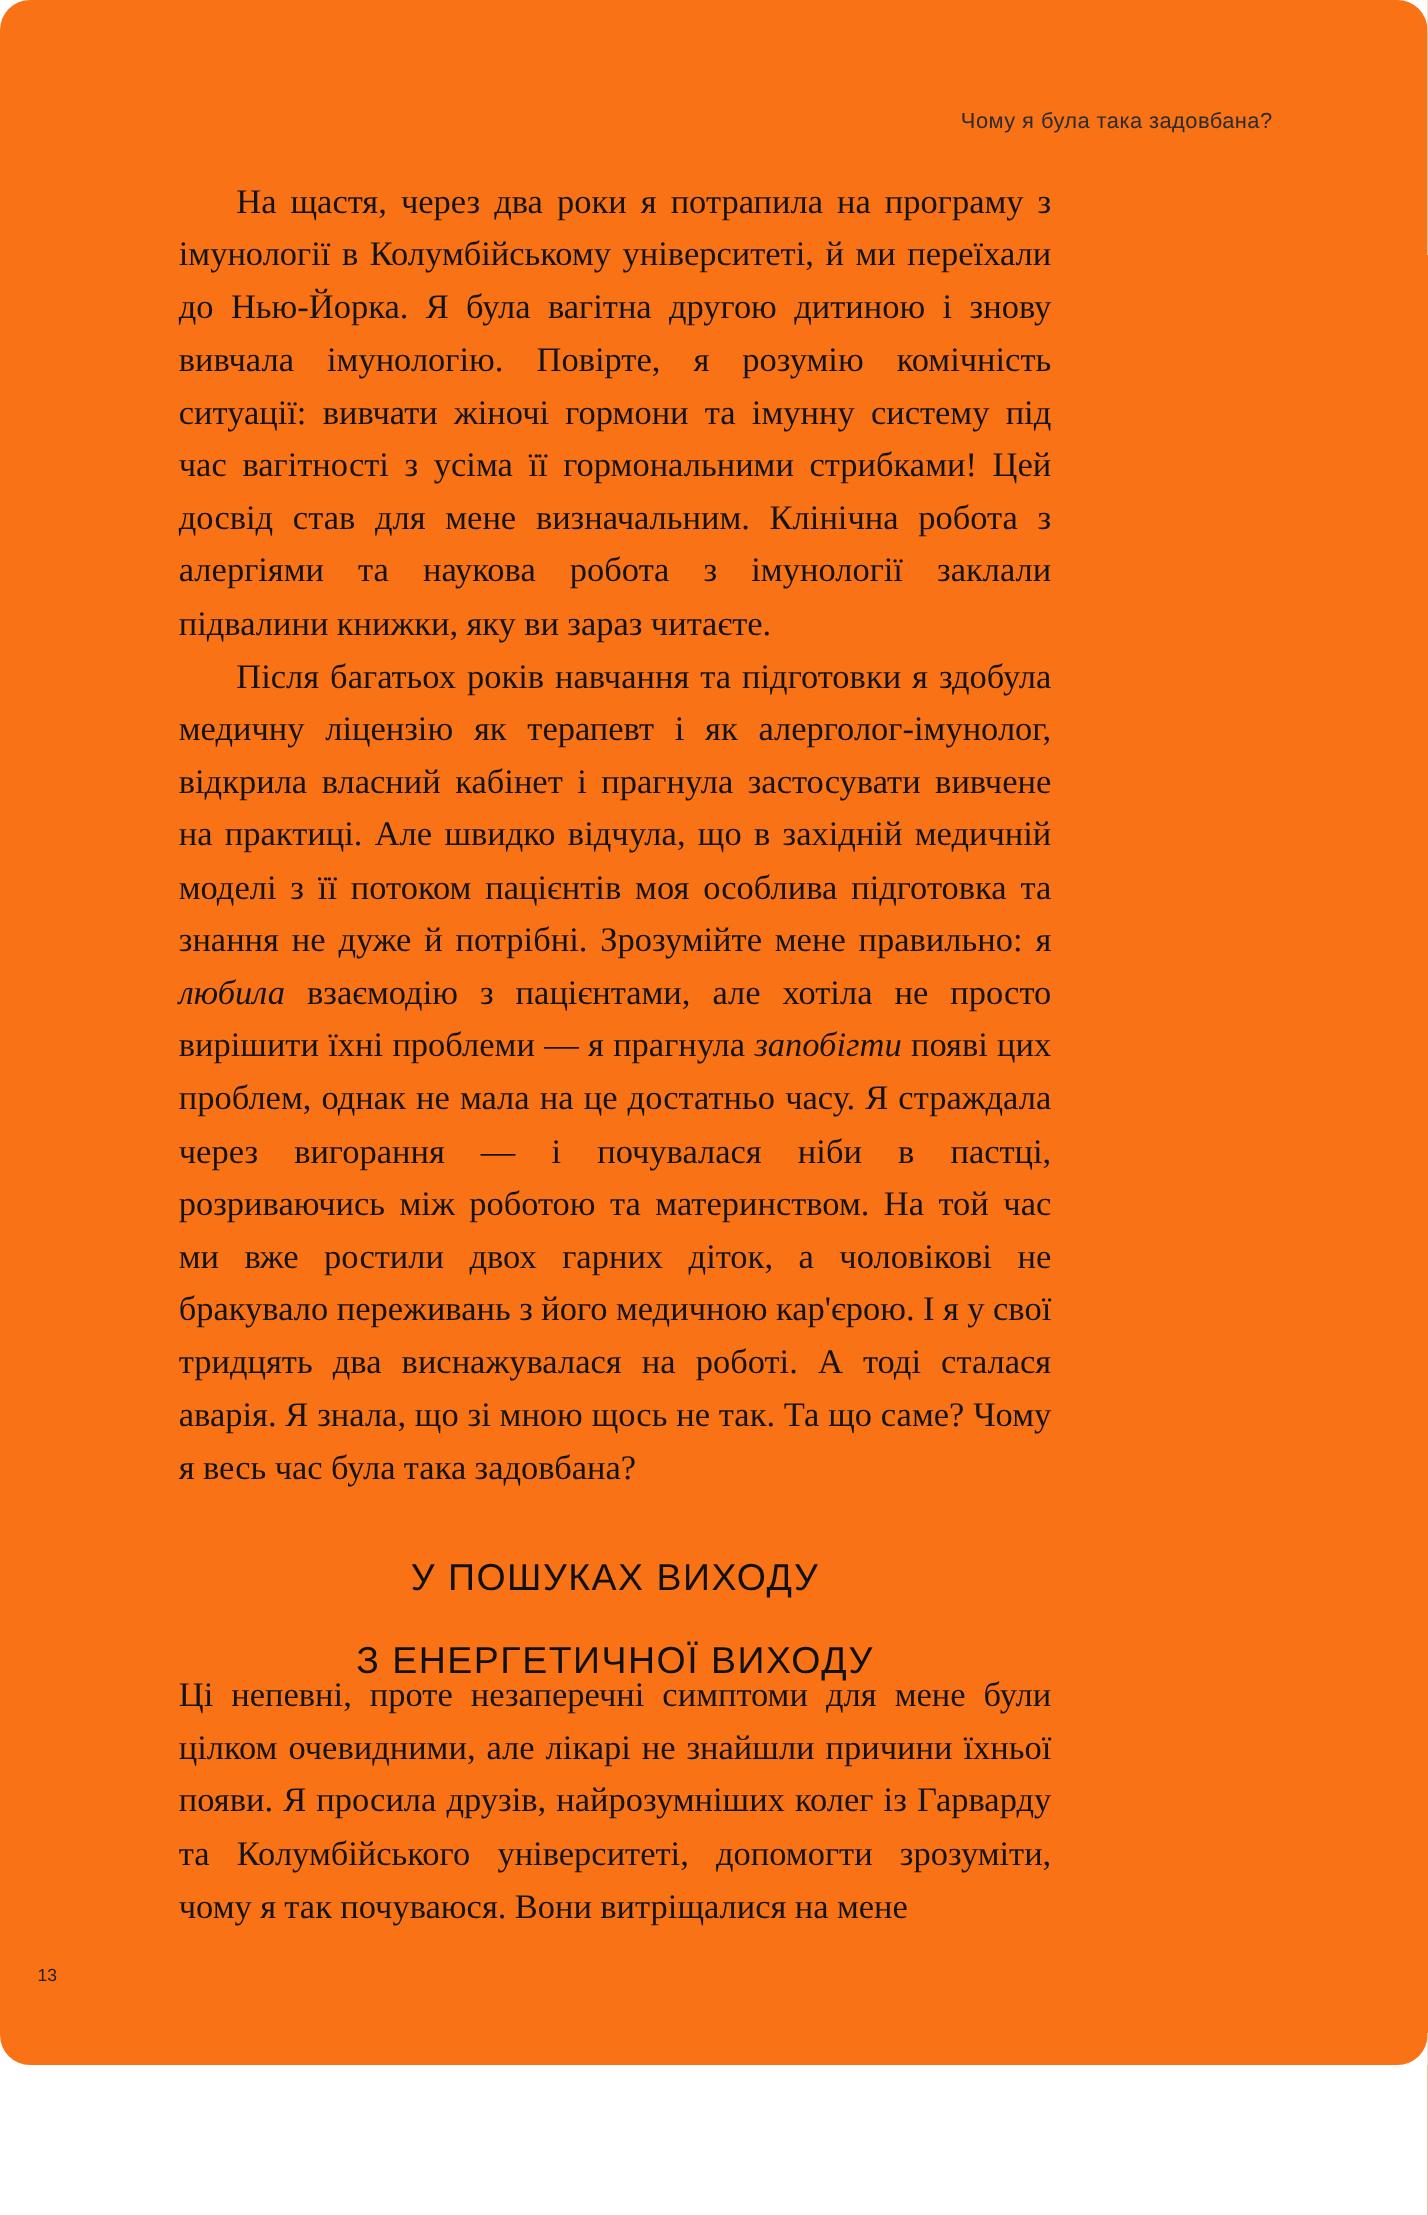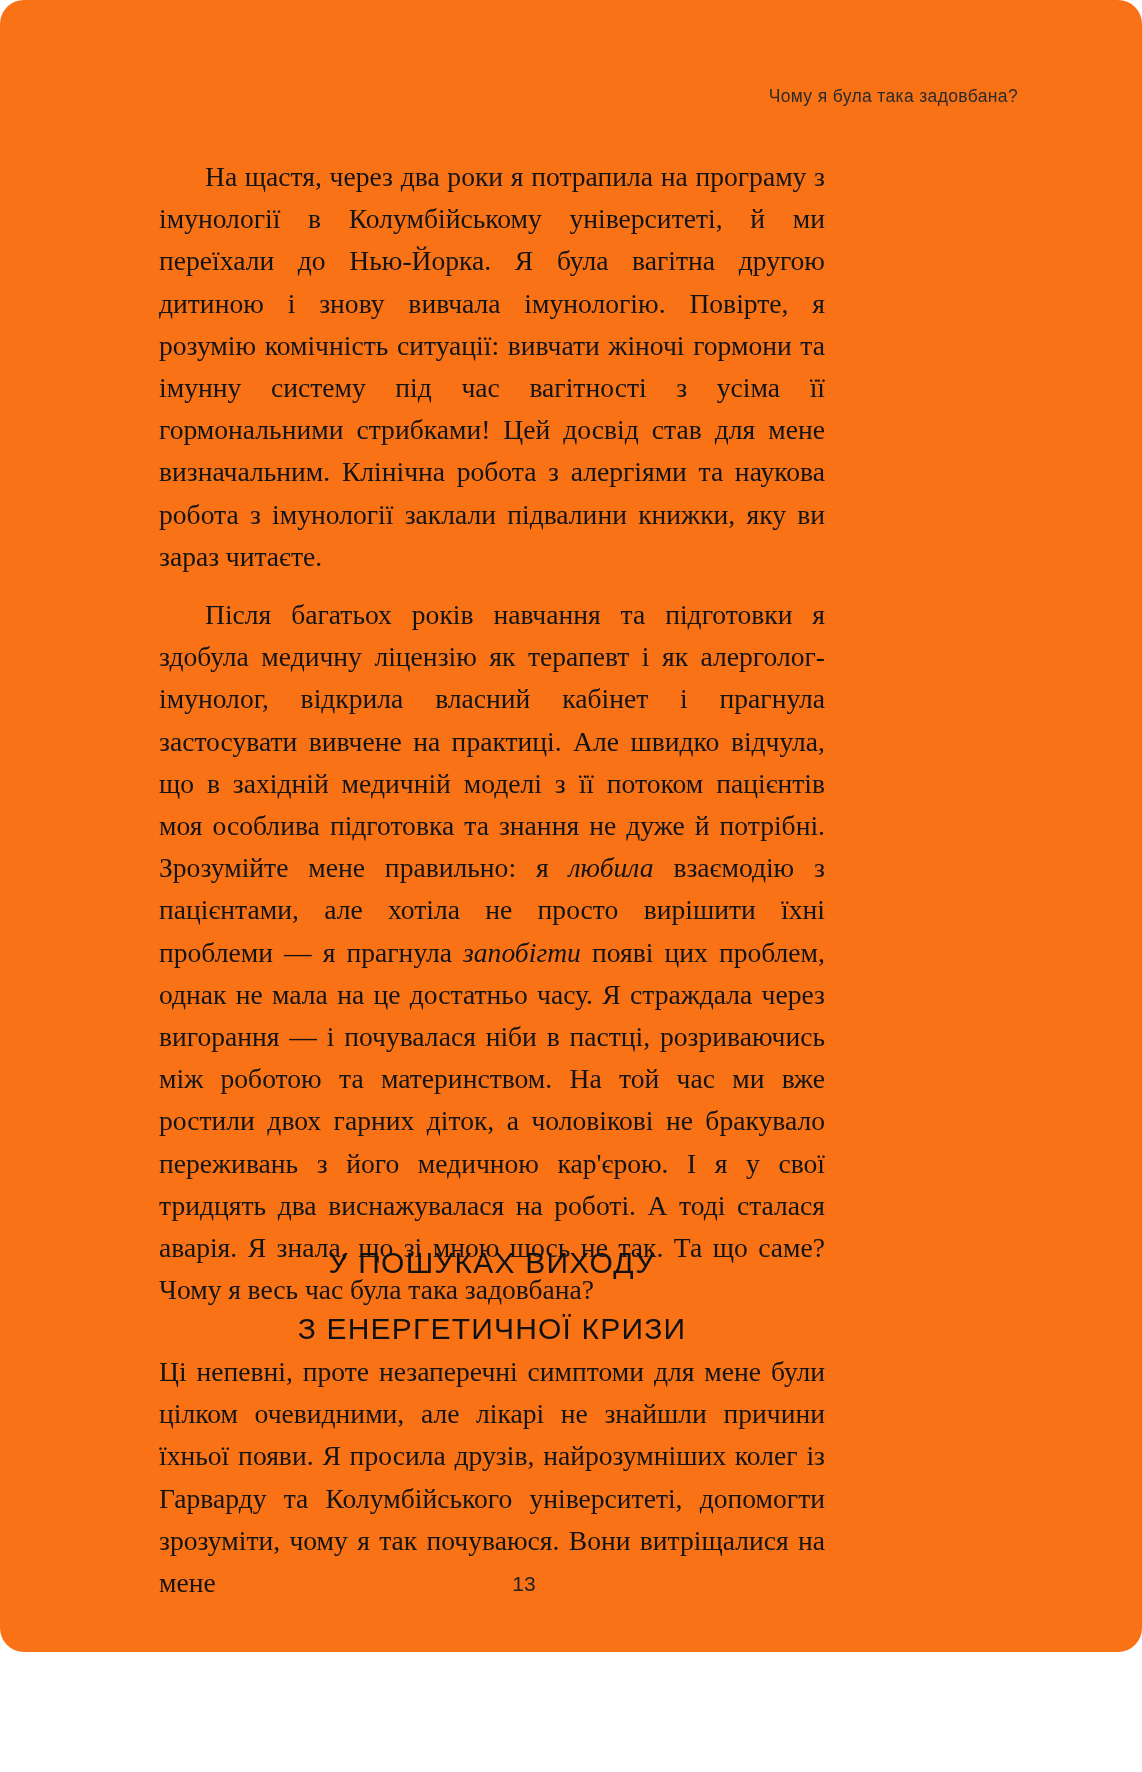--- a/index.html
+++ b/index.html
@@ -33,21 +33,21 @@
 
   
   .text-column {
     position: absolute;
     left: 143px;
     top: 140px;
     width: 698px;
   }
 
   p.body-para {
-    margin: 16px;
+    margin: 0;
     font-family: "Liberation Serif", "DejaVu Serif", serif;
     font-size: 27.6px;
     line-height: 42.2px;
     color: #141414;
     text-align: justify;
     text-indent: 46px;
     hyphens: manual;
     -webkit-hyphens: manual;
     word-spacing: -0.2px;
   }
@@ -83,42 +83,42 @@
     top: 1335px;
     width: 698px;
   }
 
   
   .page-number {
     position: absolute;
     top: 1572px;
     left: 0;
     right: 124px;
-    text-align: center;
+    text-align: left;
     font-family: "Liberation Sans", sans-serif;
-    font-size: 21px;
+    font-size: 14px;
     color: #222222;
     margin-left: 30px;
   }
 </style>
 </head>
 <body>
 
 <div class="page">
 
   <div class="running-header">Чому я була така задовбана?</div>
 
   <div class="text-column">
     <p class="body-para">На щастя, через два роки я потрапила на програму з імунології в Колумбійському університеті, й ми переїхали до Нью-Йорка. Я була вагітна другою дитиною і знову вивчала імунологію. Повірте, я розумію комічність ситуації: вивчати жіночі гормони та імунну систему під час вагітності з усіма її гормональними стрибками! Цей досвід став для мене визначальним. Клінічна робота з алергіями та наукова робота з імунології заклали підвалини книжки, яку ви зараз читаєте.</p>
     <p class="body-para">Після багатьох років навчання та підготовки я здобула медичну ліцензію як терапевт і як алерголог-імунолог, відкрила власний кабінет і прагнула застосувати вивчене на практиці. Але швидко відчула, що в західній медичній моделі з її потоком пацієнтів моя особлива підготовка та знання не дуже й потрібні. Зрозумійте мене правильно: я <em>любила</em> взаємодію з пацієнтами, але хотіла не просто вирішити їхні проблеми — я прагнула <em>запобігти</em> появі цих проблем, однак не мала на це достатньо часу. Я страждала через вигорання — і почувалася ніби в пастці, розриваючись між роботою та материнством. На той час ми вже ростили двох гарних діток, а чоловікові не бракувало переживань з його медичною кар'єрою. І я у свої тридцять два виснажувалася на роботі. А тоді сталася аварія. Я знала, що зі мною щось не так. Та що саме? Чому я весь час була така задовбана?</p>
   </div>
 
   <div class="section-heading">
     <span class="hl">У ПОШУКАХ ВИХОДУ</span>
-    <span class="hl">З ЕНЕРГЕТИЧНОЇ КРИЗИ</span>
+    <span class="hl">З ЕНЕРГЕТИЧНОЇ ВИХОДУ</span>
   </div>
 
   <div class="lower-block">
     <p class="body-para no-indent">Ці непевні, проте незаперечні симптоми для мене були цілком очевидними, але лікарі не знайшли причини їхньої появи. Я просила друзів, найрозумніших колег із Гарварду та Колумбійського університеті, допомогти зрозуміти, чому я так почуваюся. Вони витріщалися на мене</p>
   </div>
 
   <div class="page-number">13</div>
 
 </div>
 

